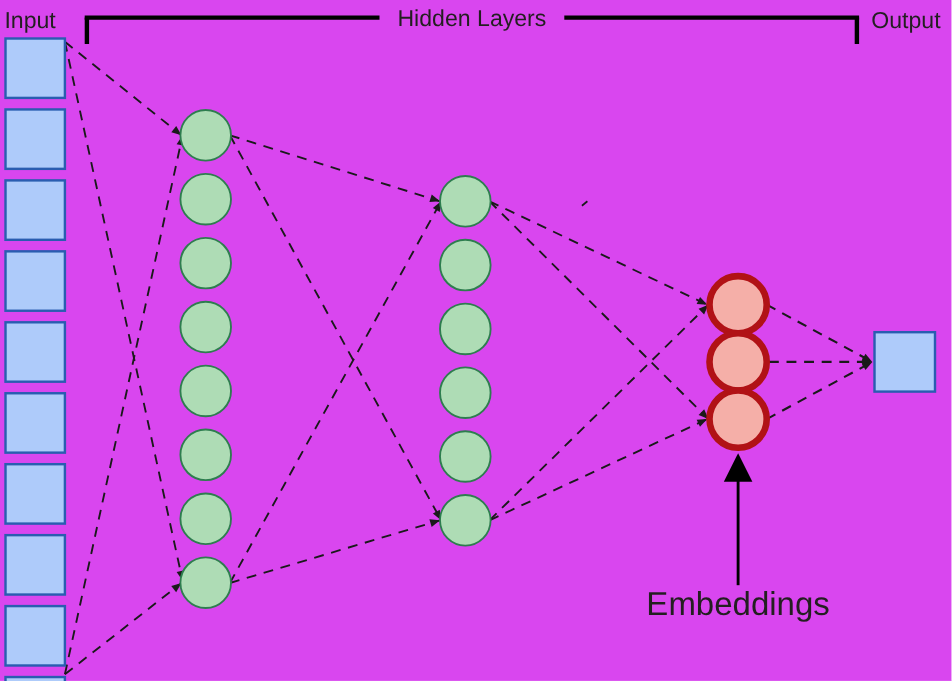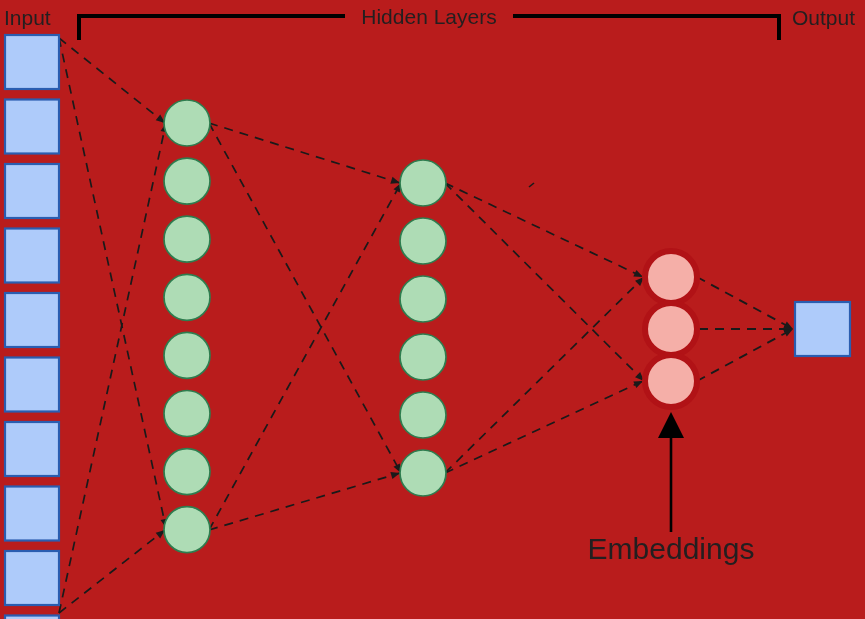--- a/index.html
+++ b/index.html
@@ -4,21 +4,21 @@
 <style>
   html, body {
     margin: 0;
     padding: 0;
     background: #ffffff;
   }
   #canvas {
     position: relative;
     width: 865px;
     height: 619px;
-    background: #b91c1c;
+    background: #d946ef;
     overflow: hidden;
     font-family: "Liberation Sans", sans-serif;
     text-decoration: underline;
   }
   #diagram-svg {
     position: absolute;
     top: 0;
     left: 0;
     width: 865px;
     height: 619px;

